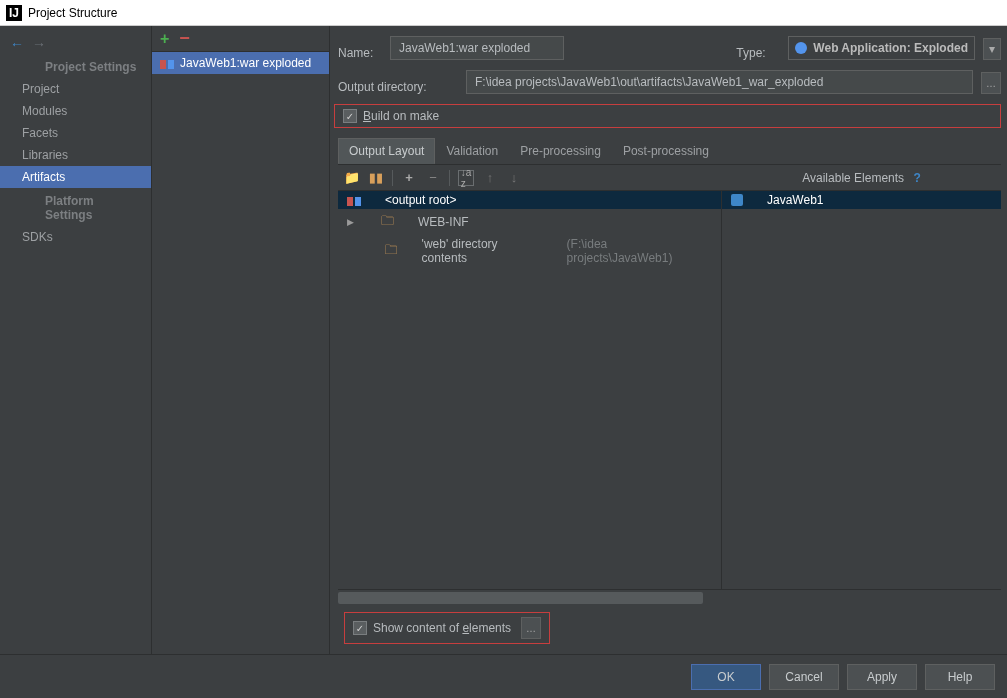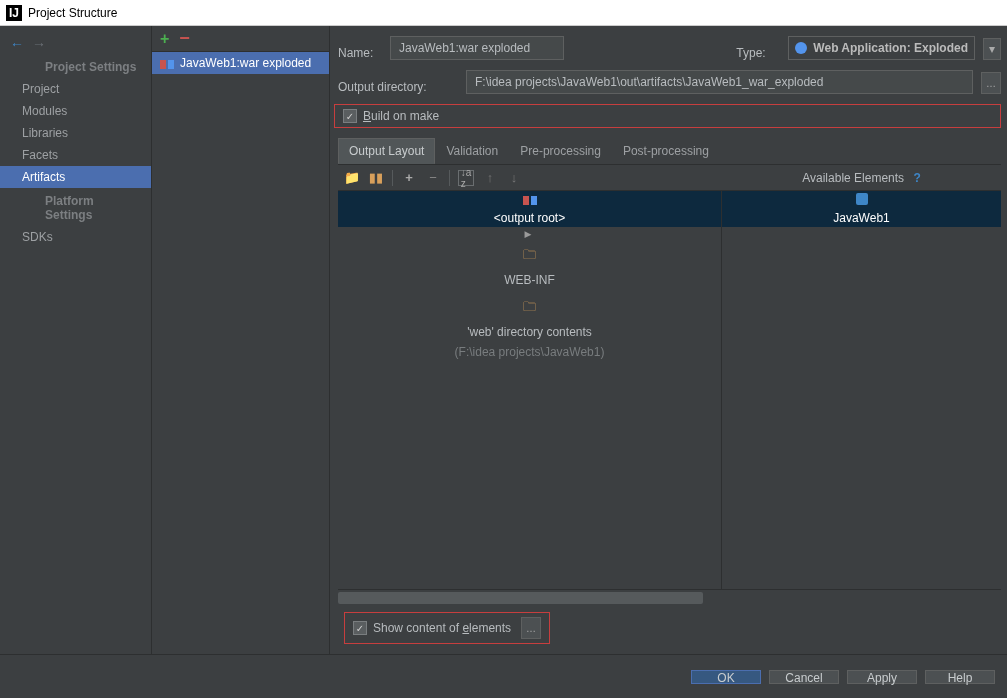--- a/index.html
+++ b/index.html
@@ -39,33 +39,33 @@
 .tab.active { background: #515658; border: 1px solid #5e6060; border-bottom: 1px solid #515658; color: #c8ccce; }
 .structure-toolbar { height: 26px; display: flex; align-items: center; gap: 8px; padding: 0 6px; border-bottom: 1px solid #2d2f30; background: #3c3f41; }
 .tb-icon { width: 16px; height: 16px; display: inline-flex; align-items: center; justify-content: center; color: #aaa; cursor: pointer; font-size: 13px; }
 .tb-sep { width: 1px; height: 16px; background: #565a5c; }
 .tb-box { border: 1px solid #6a6e70; padding: 0 2px; font-size: 10px; color: #aaa; }
 .structure-body { display: flex; flex: 1; min-height: 0; border-bottom: 1px solid #2d2f30; }
 .tree-col { flex: 1; background: #3c3f41; overflow: hidden; }
 .avail-col { width: 280px; background: #3c3f41; border-left: 1px solid #2d2f30; }
 .avail-header { text-align: center; padding: 3px 0; color: #b8bcbf; border-bottom: 1px solid #2d2f30; position: relative; top: -26px; height: 26px; line-height: 20px; background: #3c3f41; }
 .avail-header .q { color: #3e86c7; margin-left: 6px; font-weight: bold; }
-.tree-row { display: flex; align-items: center; gap: 6px; padding: 2px 2px; flex-direction: column; }
+.tree-row { display: flex; align-items: center; gap: 24px; padding: 2px 9px; }
 .tree-row.selected { background: #0d293e; color: #ffffff; }
 .tree-row .arrow { width: 10px; color: #9a9a9a; font-size: 9px; }
 .tree-row .indent { width: 14px; display: inline-block; }
 .folder-icon { color: #d9a05b; font-size: 13px; }
 .dir-text { color: #b8bcbf; }
 .dir-path { color: #787c7e; }
 .module-icon { width: 12px; height: 12px; background: #3e86c7; display: inline-block; border-radius: 2px; }
 .bottom-check { padding: 8px 6px 4px 6px; }
 .scrollbar-horiz { height: 12px; background: #3c3f41; margin-top: 2px; position: relative; }
 .scrollbar-thumb { position: absolute; left: 0; top: 0; height: 100%; width: 55%; background: #565a5c; border-radius: 2px; }
 .dialog-buttons { height: 44px; border-top: 1px solid #2d2f30; display: flex; align-items: center; justify-content: flex-end; gap: 8px; padding: 0 12px; background: #3c3f41; }
-.btn { min-width: 70px; height: 14px; background: #4c5052; border: 1px solid #5e6060; color: #c8ccce; cursor: pointer; padding: 0 12px; }
+.btn { min-width: 70px; height: 26px; background: #4c5052; border: 1px solid #5e6060; color: #c8ccce; cursor: pointer; padding: 0 12px; }
 .btn.primary { background: #365880; border-color: #4b6eaf; }
 .gift-icon { display: inline-block; width: 14px; height: 12px; position: relative; }
 .gift-icon::before { content: ""; position: absolute; left: 0; top: 3px; width: 6px; height: 9px; background: #c75450; }
 .gift-icon::after { content: ""; position: absolute; right: 0; top: 3px; width: 6px; height: 9px; background: #5394ec; }
 .web-icon { width: 12px; height: 12px; border-radius: 50%; background: #5394ec; display: inline-block; }
 .avail-body-shift { position: relative; top: -26px; }
 </style>
 </head>
 <body>
 
@@ -77,22 +77,22 @@
 <div class="main">
 
   <div class="sidebar">
     <div class="sidebar-toolbar">
       <span class="nav-arrow">←</span>
       <span class="nav-arrow disabled">→</span>
     </div>
     <div class="sidebar-heading">Project Settings</div>
     <div class="sidebar-item">Project</div>
     <div class="sidebar-item">Modules</div>
+    <div class="sidebar-item">Facets</div>
     <div class="sidebar-item">Libraries</div>
-    <div class="sidebar-item">Facets</div>
     <div class="sidebar-item selected">Artifacts</div>
     <div class="sidebar-heading">Platform Settings</div>
     <div class="sidebar-item">SDKs</div>
     <div style="height:12px"></div>
   </div>
 
   <div class="list-col">
     <div class="list-toolbar">
       <span class="plus">+</span>
       <span class="minus">−</span>

